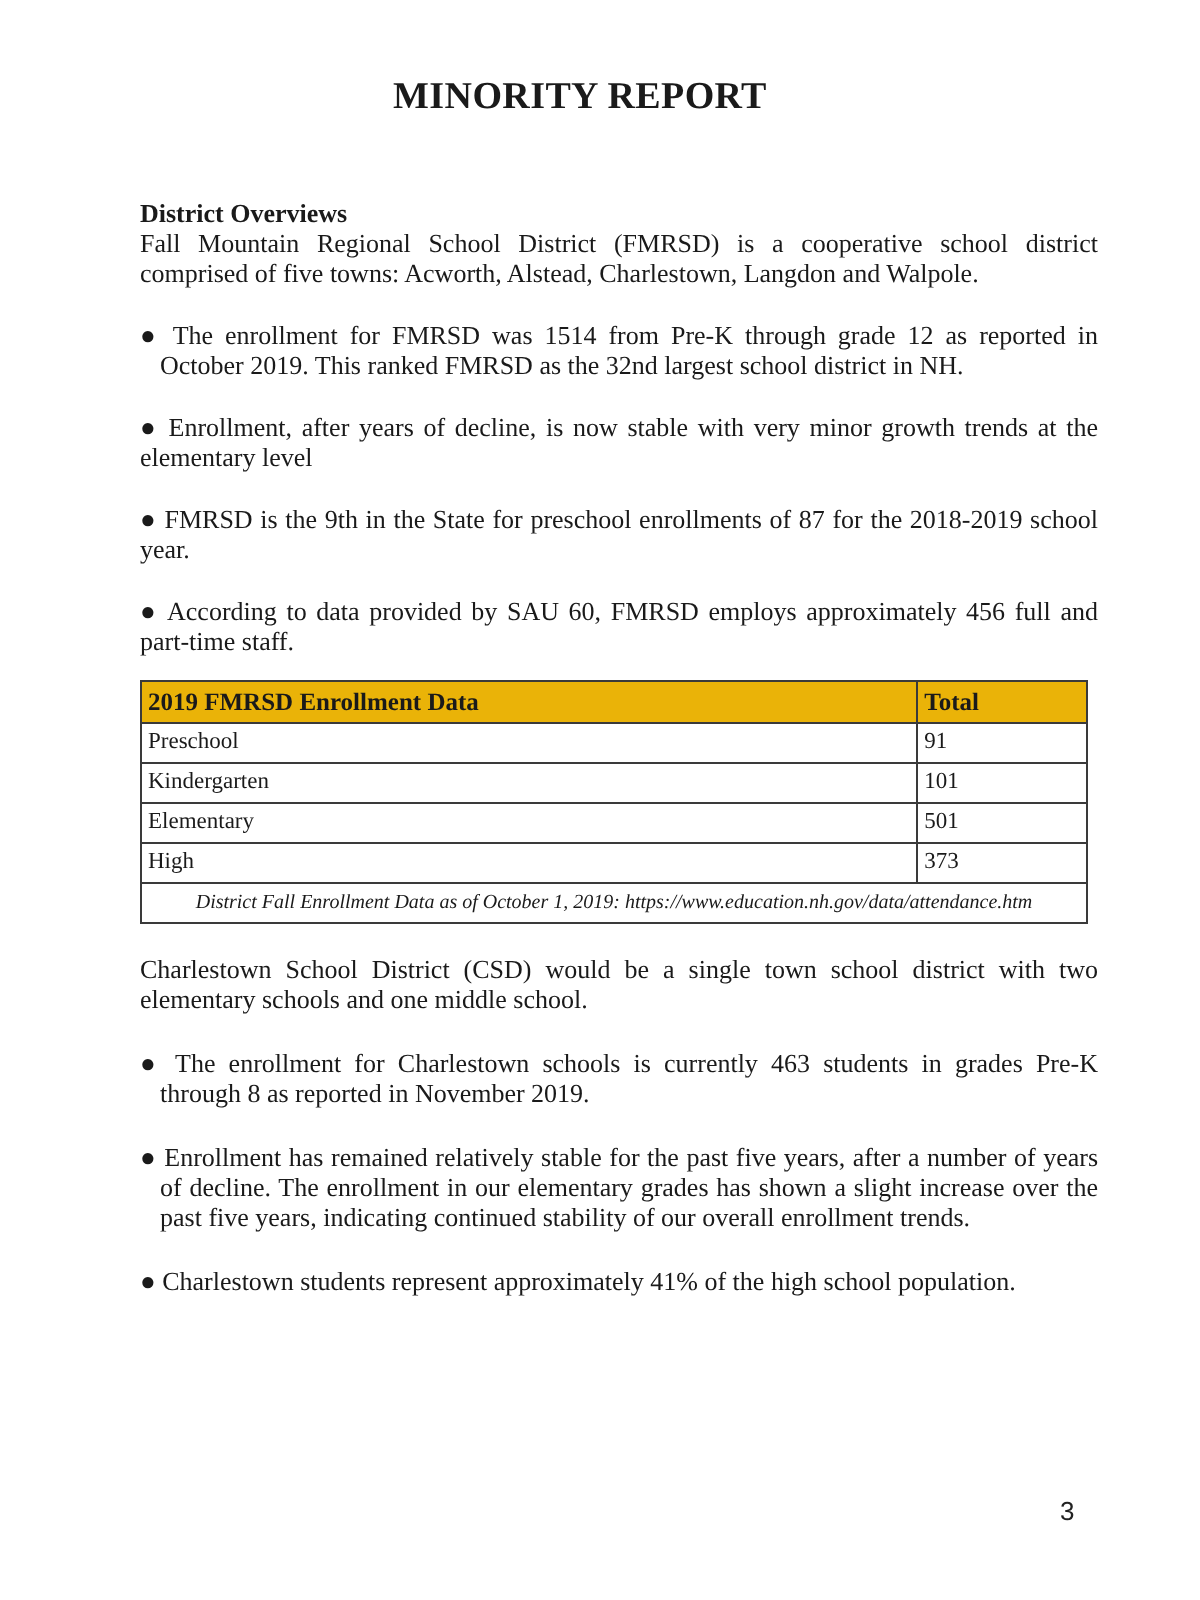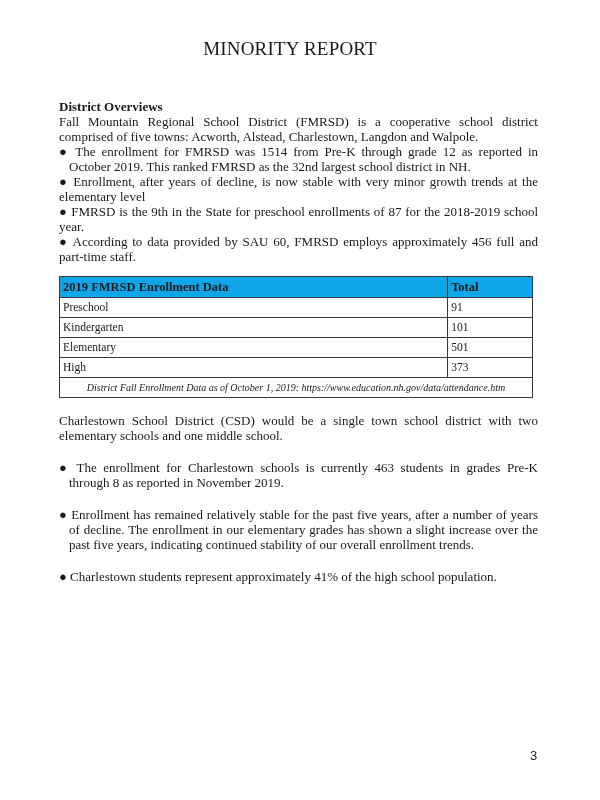--- a/index.html
+++ b/index.html
@@ -15,26 +15,26 @@
       font-family: "Liberation Serif", "DejaVu Serif", serif;
       color: #1a1a1a;
     }
     .page-title {
       position: absolute;
       top: 38px;
       left: 0;
       width: 580px;
       text-align: center;
       font-size: 19px;
-      font-weight: normal;
+      font-weight: bold;
       letter-spacing: 0.2px;
     }
     .content {
       position: absolute;
-      left: 59px;
+      left: 70px;
       top: 99px;
       width: 479px;
       font-size: 13px;
       line-height: 15px;
       font-family: Liberation Serif, serif;
     }
     .section-heading {
       font-weight: bold;
       margin: 0;
     }
@@ -43,40 +43,40 @@
       text-align: justify;
     }
     .bullet {
       margin: 0;
       text-align: justify;
     }
     .bullet.hang {
       padding-left: 10px;
       text-indent: -10px;
     }
-    .gap-16 { }
+    .gap-16 { margin-top: 16px; }
     .gap-15 { margin-top: 15px; }
     .gap-17 { margin-top: 17px; }
 
     table.enroll {
       border-collapse: collapse;
       width: 474px;
       margin-top: 12px;
       font-size: 11.5px;
     }
     table.enroll th, table.enroll td {
       border: 1px solid #3a3a3a;
       text-align: left;
       padding: 0 3px;
       height: 19px;
       line-height: 19px;
       font-weight: normal;
     }
     table.enroll thead th {
-      background: #0ea5e9;
+      background: #eab308;
       font-weight: bold;
       font-size: 12.5px;
       height: 20px;
     }
     table.enroll col.c1 { width: 389px; }
     table.enroll col.c2 { width: 85px; }
     table.enroll td.source {
       text-align: center;
       font-style: italic;
       font-size: 10px;

